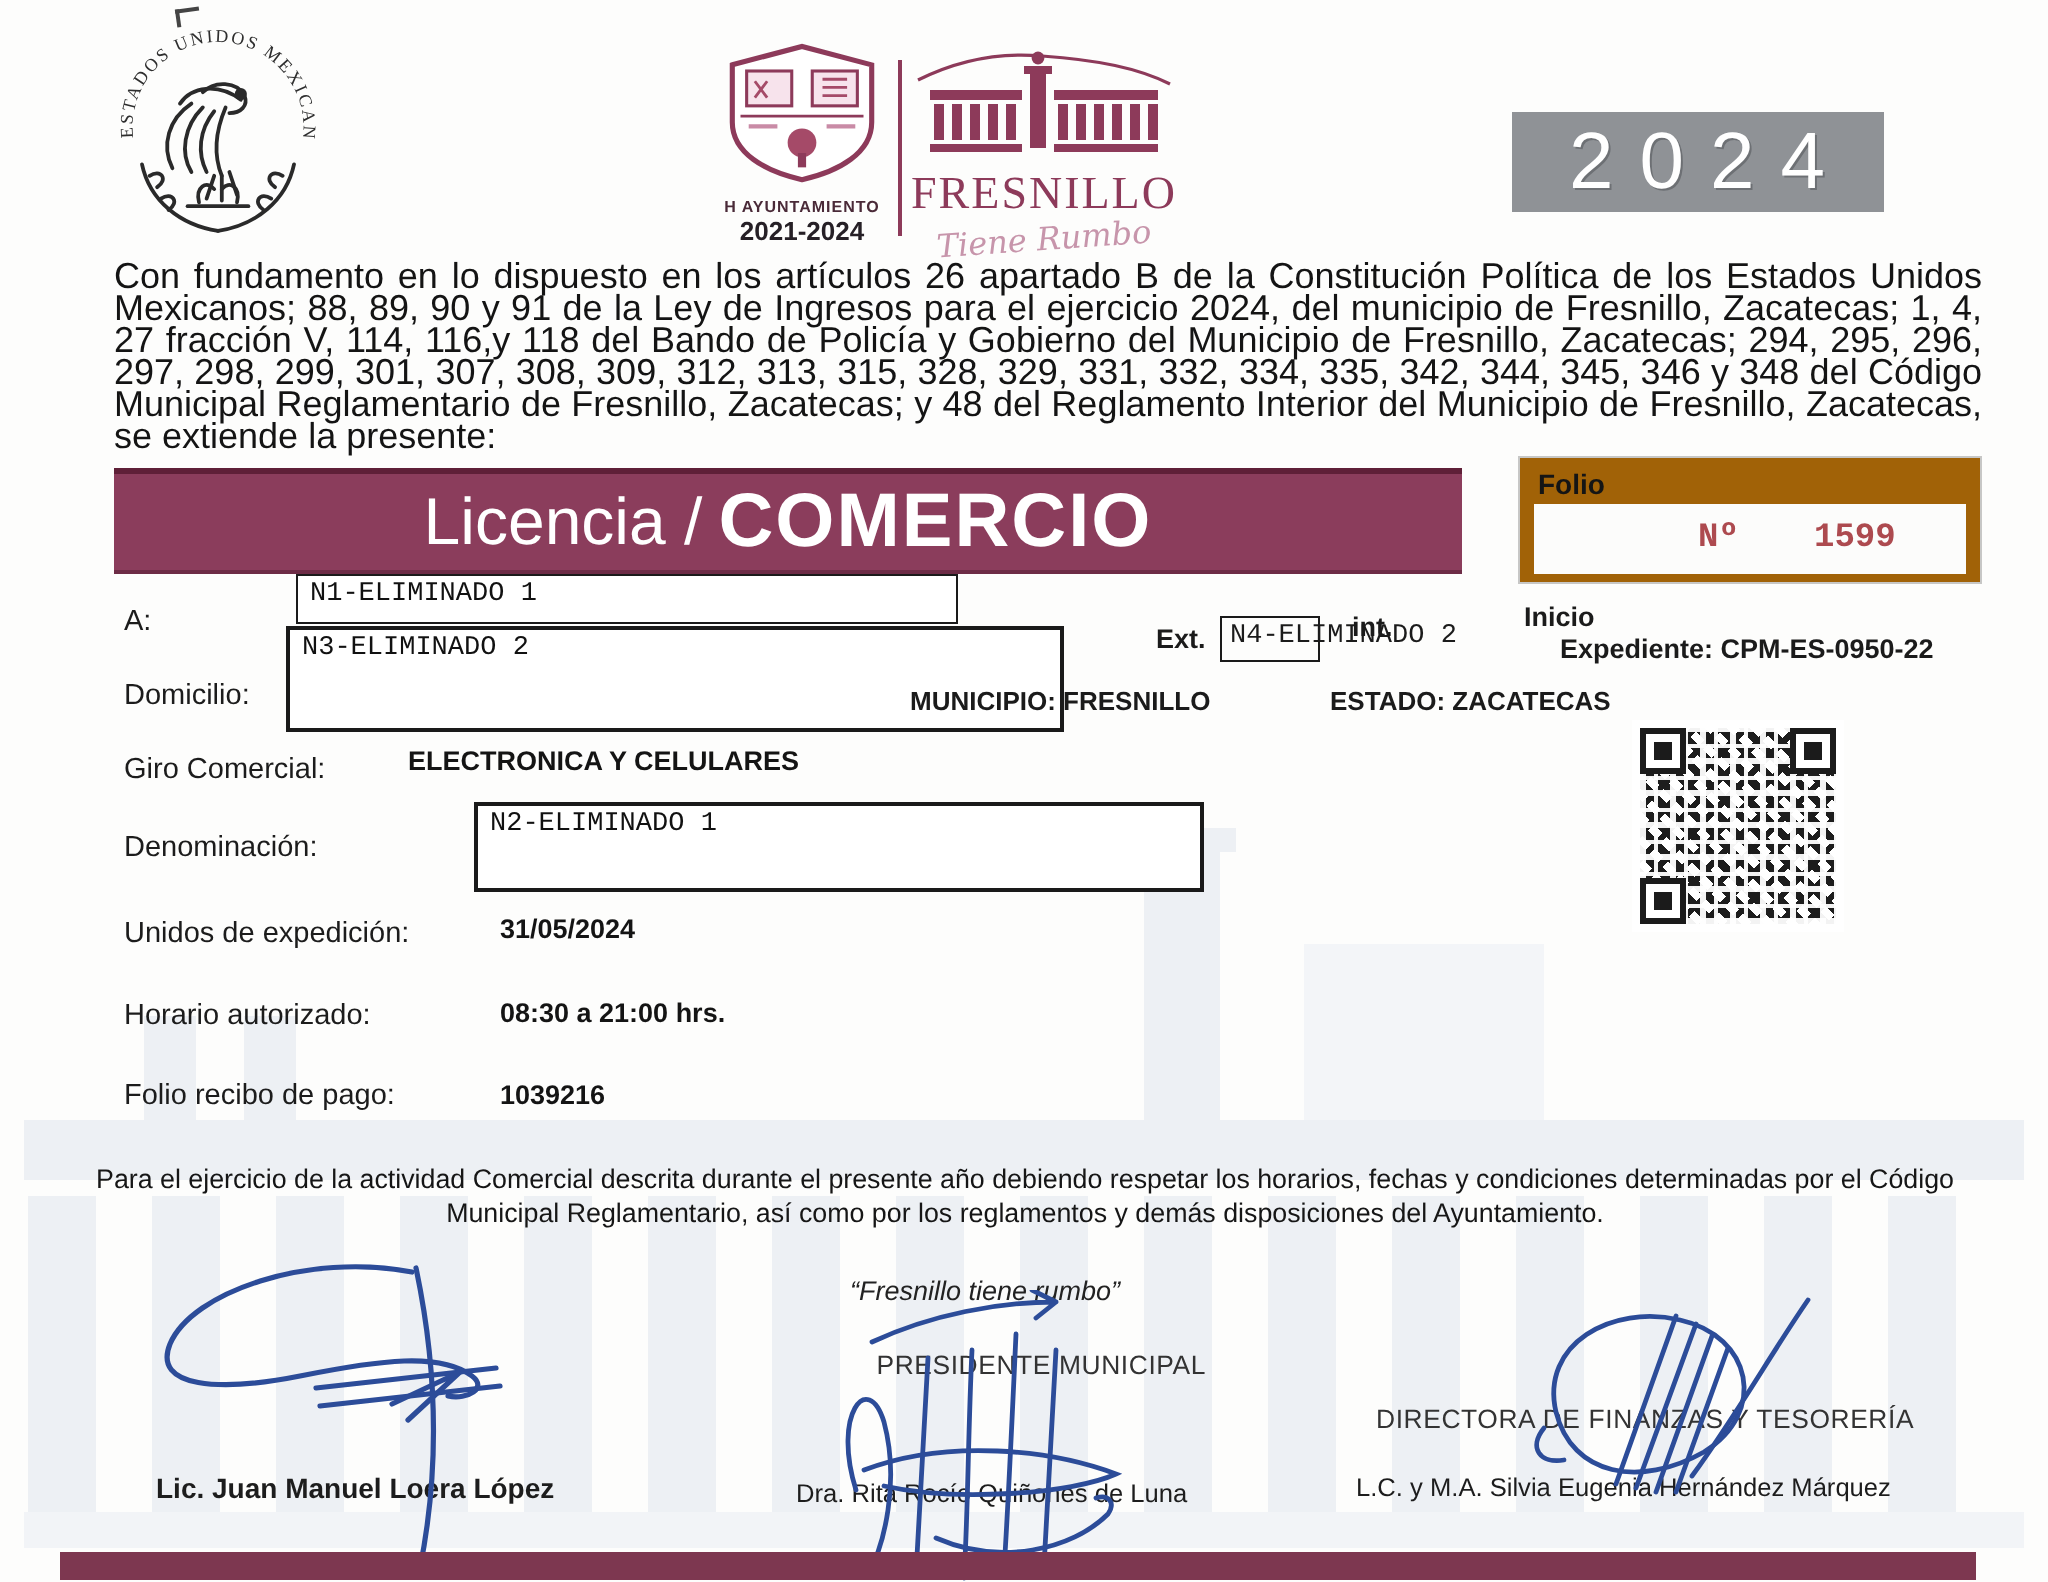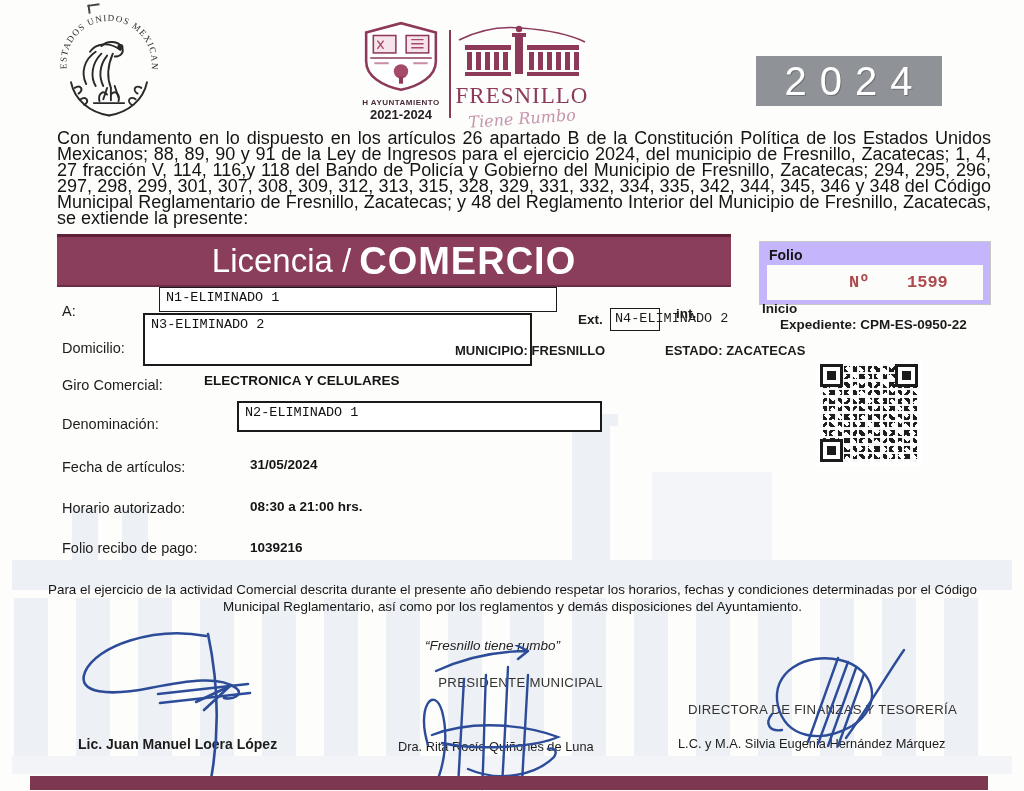--- a/index.html
+++ b/index.html
@@ -37,50 +37,50 @@
   
   #banner {
     left:57px; top:234px; width:674px; height:53px; background:#8b3d5c;
     border-top:3px solid #5f2038; border-bottom:2px solid #6d2c46;
     display:flex; align-items:center; justify-content:center; gap:8px; color:#fff;
   }
   #banner .t-light { font-size:33px; }
   #banner .t-bold { font-size:38px; font-weight:bold; letter-spacing:1px; }
 
   
-  #folio-panel { left:759px; top:241px; width:232px; height:64px; background:#c4b5fd; box-shadow:inset 0 0 0 1px #c7c7c6; }
+  #folio-panel { left:759px; top:228px; width:232px; height:64px; background:#a16207; box-shadow:inset 0 0 0 1px #c7c7c6; }
   #folio-panel .folio-label { position:absolute; left:10px; top:6px; font-size:14px; font-weight:bold; color:#151515; }
   #folio-box { position:absolute; left:8px; top:24px; width:216px; height:35px; background:#fcfcfb; }
   #folio-box .no-symbol, #folio-box .no-value { font-family:"Liberation Mono", monospace; font-weight:bold; color:#ad4a4f; font-size:17px; position:absolute; top:8px; }
   #folio-box .no-symbol { left:82px; }
   #folio-box .no-value { left:140px; }
 
   
   .lbl { font-size:14.5px; color:#1c1c1c; }
   .val-b { font-size:13.5px; font-weight:bold; color:#141414; }
   .redact-box { background:#fff; border:2px solid #1a1a1a; font-family:"Liberation Mono", monospace; font-size:13.5px; color:#111; padding:2px 0 0 6px; }
 
   #lbl-a { left:62px; top:303px; }
-  #box-n1 { left:159px; top:287px; width:398px; height:25px; border-width:1.5px; }
+  #box-n1 { left:148px; top:287px; width:331px; height:25px; border-width:1.5px; }
   #box-n3 { left:143px; top:313px; width:389px; height:53px; }
   #lbl-domicilio { left:62px; top:340px; }
 
   #lbl-ext { left:578px; top:312px; font-size:13.5px; font-weight:bold; }
   #box-n4 { left:610px; top:308px; width:50px; height:23px; border:1.5px solid #1a1a1a; background:transparent; }
   #val-n4 { left:615px; top:311px; font-family:"Liberation Mono", monospace; font-size:13.5px; white-space:nowrap; }
   #lbl-int { left:676px; top:306px; font-size:13.5px; font-weight:bold; }
   #lbl-inicio { left:762px; top:301px; font-size:13.5px; font-weight:bold; }
   #val-expediente { left:780px; top:317px; font-size:13.5px; font-weight:bold; }
   #val-municipio { left:455px; top:343px; font-size:13px; font-weight:bold; }
   #val-estado { left:665px; top:343px; font-size:13px; font-weight:bold; }
 
   #lbl-giro { left:62px; top:377px; }
   #val-giro { left:180px; top:373px;padding-left:24px; }
   #lbl-denominacion { left:62px; top:416px; }
-  #box-n2 { left:237px; top:401px; width:365px; height:31px; }
+  #box-n2 { left:237px; top:401px; width:365px; height:45px; }
 
   #qr-code { left:816px; top:360px; width:106px; height:106px; background:#fff; }
   .qr-noise { position:absolute; left:4px; top:4px; right:4px; bottom:4px;
     background:
       repeating-linear-gradient(90deg, rgba(255,255,255,.95) 0 3px, transparent 3px 7px, rgba(255,255,255,.95) 7px 9px, transparent 9px 15px),
       repeating-linear-gradient(0deg, rgba(255,255,255,.95) 0 3px, transparent 3px 8px, rgba(255,255,255,.95) 8px 10px, transparent 10px 16px),
       repeating-linear-gradient(45deg, #1d1d1d 0 4px, transparent 4px 8px),
       repeating-linear-gradient(135deg, #1d1d1d 0 3px, transparent 3px 9px);
   }
   .finder { position:absolute; width:23px; height:23px; border:3px solid #1b1b1b; background:#fff; }
@@ -256,21 +256,21 @@
   <div id="lbl-denominacion" class="abs lbl">Denominación:</div>
   <div id="box-n2" class="abs redact-box">N2-ELIMINADO 1</div>
 
   <div id="qr-code" class="abs">
     <div class="qr-noise"></div>
     <div class="finder tl"></div>
     <div class="finder tr"></div>
     <div class="finder bl"></div>
   </div>
 
-  <div id="lbl-fecha" class="abs lbl">Fecha de artículos:</div>
+  <div id="lbl-fecha" class="abs lbl">Unidos de expedición:</div>
   <div id="val-fecha" class="abs val-b">31/05/2024</div>
   <div id="lbl-horario" class="abs lbl">Horario autorizado:</div>
   <div id="val-horario" class="abs val-b">08:30 a 21:00 hrs.</div>
   <div id="lbl-foliopago" class="abs lbl">Folio recibo de pago:</div>
   <div id="val-foliopago" class="abs val-b">1039216</div>
 
   <div id="terms-text" class="abs">Para el ejercicio de la actividad Comercial descrita durante el presente año debiendo respetar los horarios, fechas y condiciones determinadas por el Código Municipal Reglamentario, así como por los reglamentos y demás disposiciones del Ayuntamiento.</div>
 
   <div id="sig-quote" class="abs">“Fresnillo tiene rumbo”</div>
   <div id="title-presidente" class="abs sig-title">PRESIDENTE MUNICIPAL</div>

